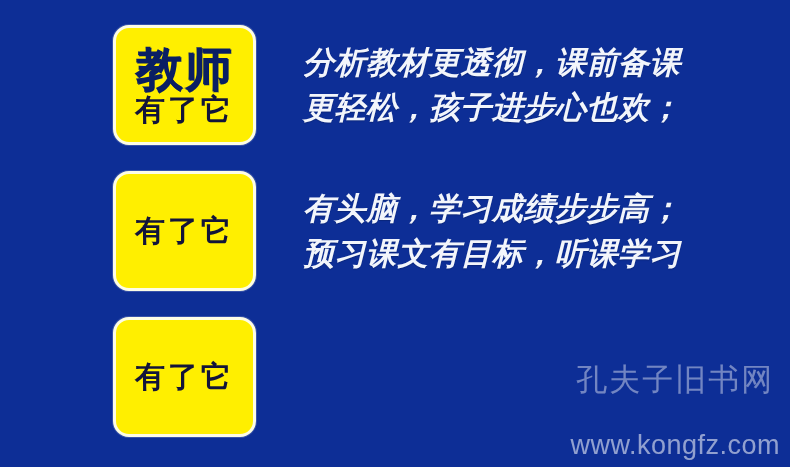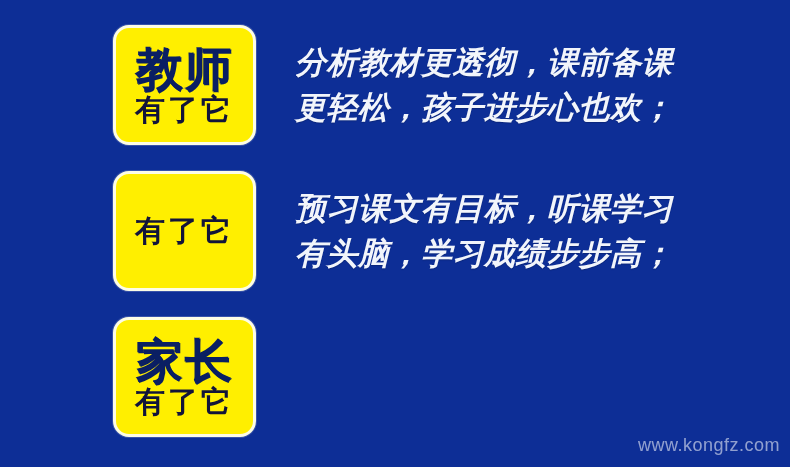--- a/index.html
+++ b/index.html
@@ -31,20 +31,21 @@
     padding-top: 12px;
     box-sizing: border-box;
   }
   .row {
     display: flex;
     flex-direction: row;
     align-items: center;
     height: 146px;
     padding-left: 113px;
     box-sizing: border-box;
+    gap: 8px;
   }
   .badge {
     position: relative;
     width: 143px;
     height: 120px;
     background: #ffef00;
     border: 3px solid #fdfde6;
     border-radius: 16px;
     box-sizing: border-box;
     display: flex;
@@ -100,25 +101,26 @@
   #watermark .wm-cn {
     font-family: "DejaVu Serif", "Liberation Serif", serif;
     font-size: 31px;
     line-height: 34px;
     color: rgba(255,255,255,0.42);
     letter-spacing: 2px;
     white-space: nowrap;
   }
   #watermark .wm-url {
     font-family: "Liberation Sans", "DejaVu Sans", sans-serif;
-    font-size: 18px;
+    font-size: 27px;
     line-height: 27px;
     color: rgba(255,255,255,0.55);
     letter-spacing: 0.5px;
     white-space: nowrap;
+    margin-top: 36px;
   }
 </style>
 </head>
 <body>
 
 <div id="poster">
 
   <div class="rows">
 
     <div class="row">
@@ -130,33 +132,33 @@
         <span class="tline">分析教材更透彻，课前备课</span>
         <span class="tline">更轻松，孩子进步心也欢；</span>
       </div>
     </div>
 
     <div class="row">
       <div class="badge">
         <div class="badge-sub">有了它</div>
       </div>
       <div class="row-text">
+        <span class="tline">有头脑，学习成绩步步高；</span>
         <span class="tline">预习课文有目标，听课学习</span>
-        <span class="tline">有头脑，学习成绩步步高；</span>
       </div>
     </div>
 
     <div class="row">
       <div class="badge">
-        <div class="badge-main">家长</div>
         <div class="badge-sub">有了它</div>
       </div>
       <div class="row-text">
       </div>
     </div>
 
   </div>
 
   <div id="watermark">
+    <div class="wm-cn">孔夫子旧书网</div>
     <div class="wm-url">www.kongfz.com</div>
   </div>
 
 </div>
 
 </body></html>

